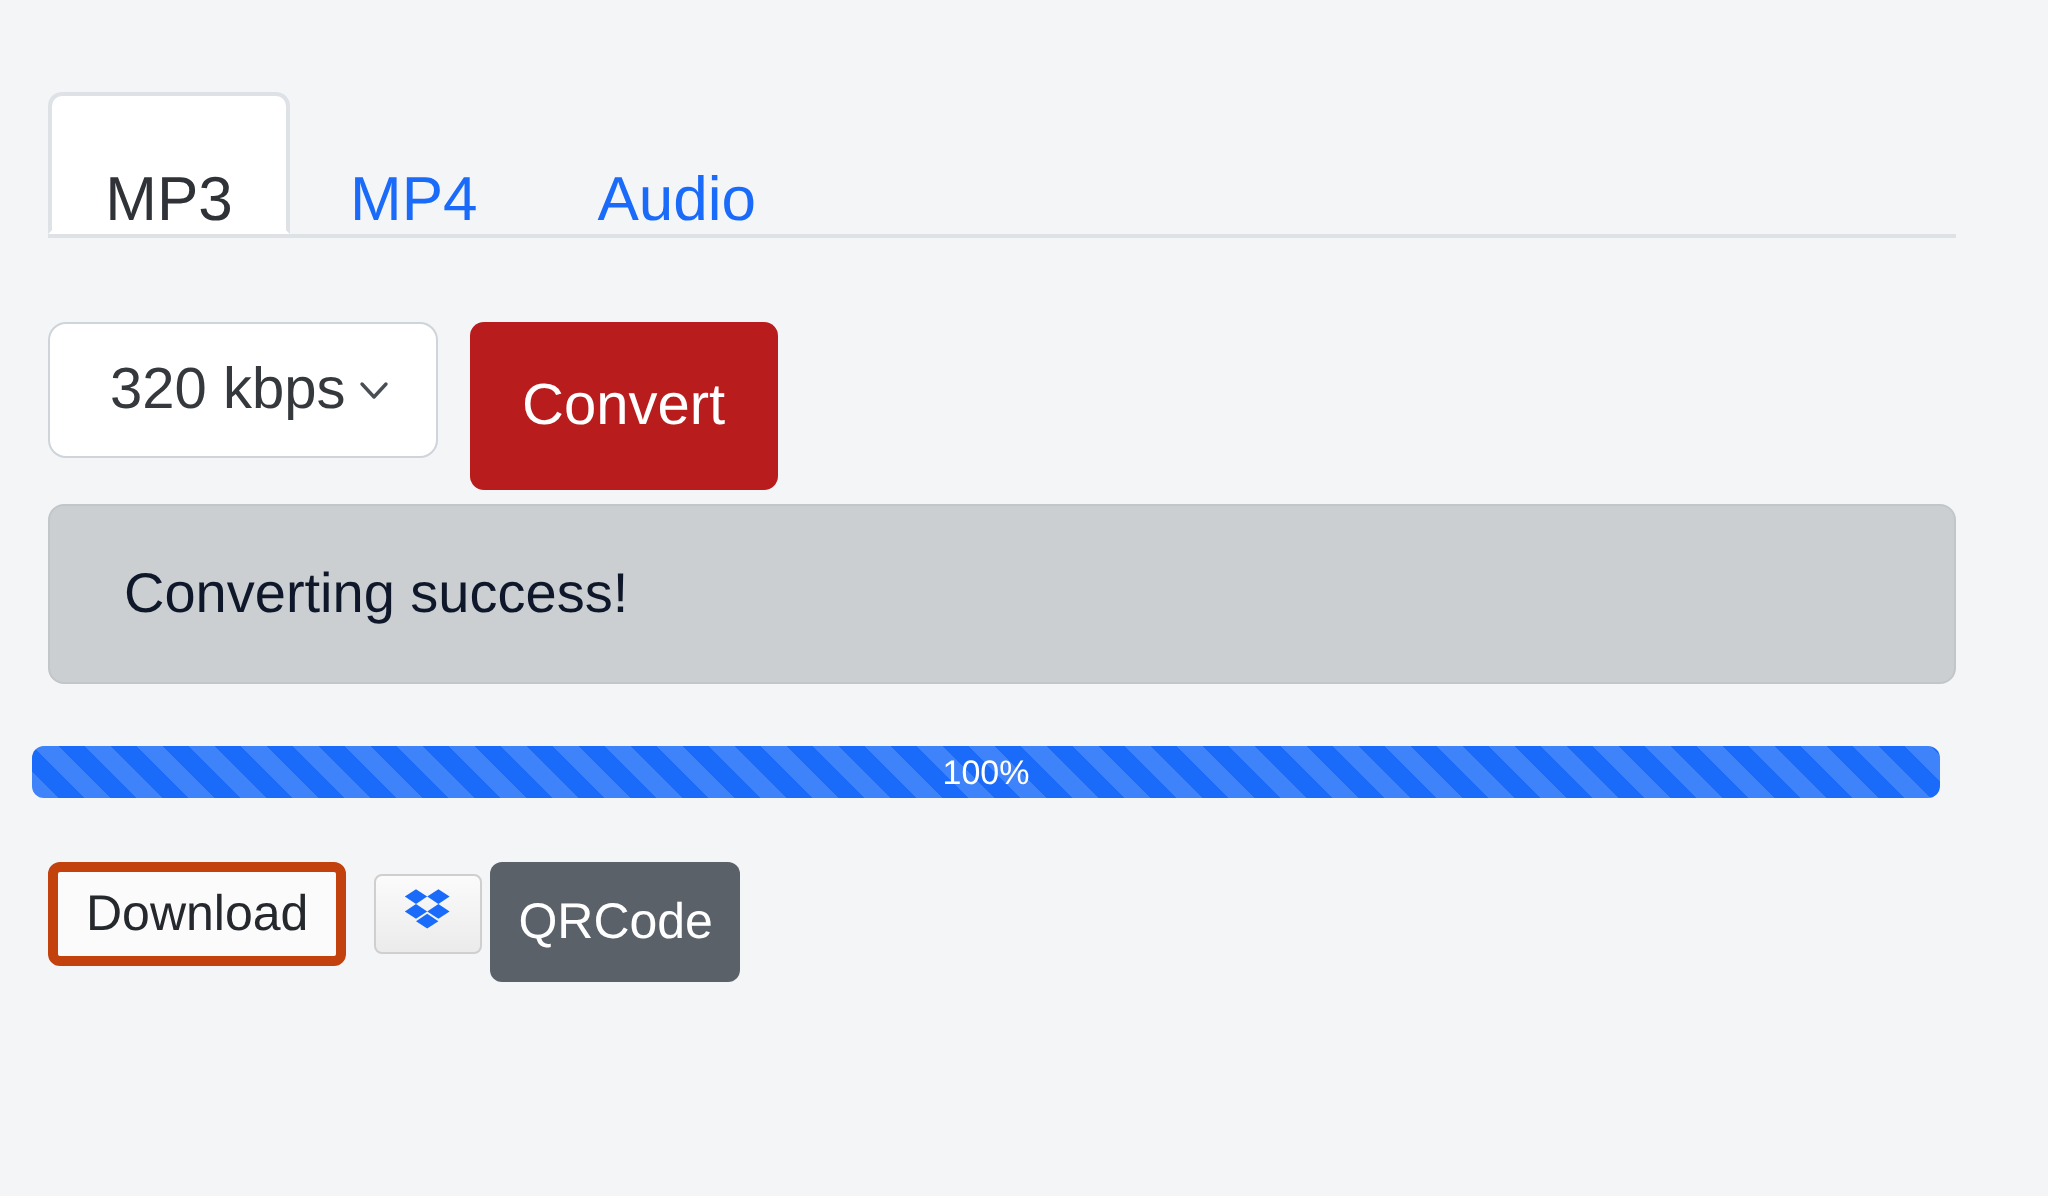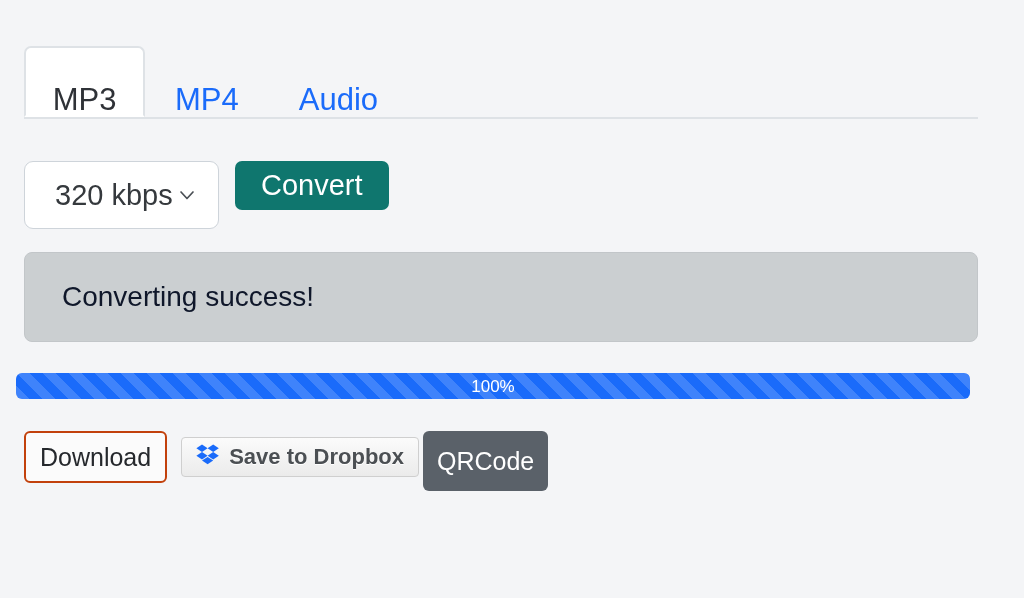--- a/index.html
+++ b/index.html
@@ -93,22 +93,22 @@
     right: 22px;
     top: 50%;
     transform: translateY(-50%);
     width: 18px;
     height: 18px;
     pointer-events: none;
   }
   .chevron svg { display: block; }
 
   .convert-btn {
-    height: 49px;
-    background: #0f766e;
+    height: 84px;
+    background: #b91c1c;
     color: #ffffff;
     border: none;
     border-radius: 7px;
     font-family: "Liberation Sans", sans-serif;
     font-size: 29px;
     padding: 0 26px;
     cursor: pointer;
     line-height: 1;
   }
 
@@ -175,21 +175,21 @@
     top: 431px;
     display: flex;
     align-items: flex-start;
   }
   .download-btn {
     height: 52px;
     min-width: 143px;
     box-sizing: border-box;
     background: #fbfbfb;
     color: #25282c;
-    border: 2px solid #c2410c;
+    border: 5px solid #c2410c;
     border-radius: 6px;
     font-family: "Liberation Sans", sans-serif;
     font-size: 25px;
     padding: 0 14px;
     cursor: pointer;
     line-height: 1;
   }
   .dropbox-btn {
     height: 40px;
     margin-left: 14px;
@@ -275,17 +275,16 @@
       <svg width="24" height="22" viewBox="0 0 24 22" aria-hidden="true">
         <g fill="#1a6bfa">
           <polygon points="6,0.6 0.4,4.3 6,8.0 11.6,4.3"></polygon>
           <polygon points="17.2,0.6 11.6,4.3 17.2,8.0 22.8,4.3"></polygon>
           <polygon points="6,8.0 0.4,11.7 6,15.4 11.6,11.7"></polygon>
           <polygon points="17.2,8.0 11.6,11.7 17.2,15.4 22.8,11.7"></polygon>
           <polygon points="6,16.6 11.6,12.9 17.2,16.6 11.6,20.3"></polygon>
         </g>
       </svg>
     </span>
-    <span class="dropbox-label">Save to Dropbox</span>
   </div>
 
   <button class="qrcode-btn">QRCode</button>
 </div>
 
 </body></html>

